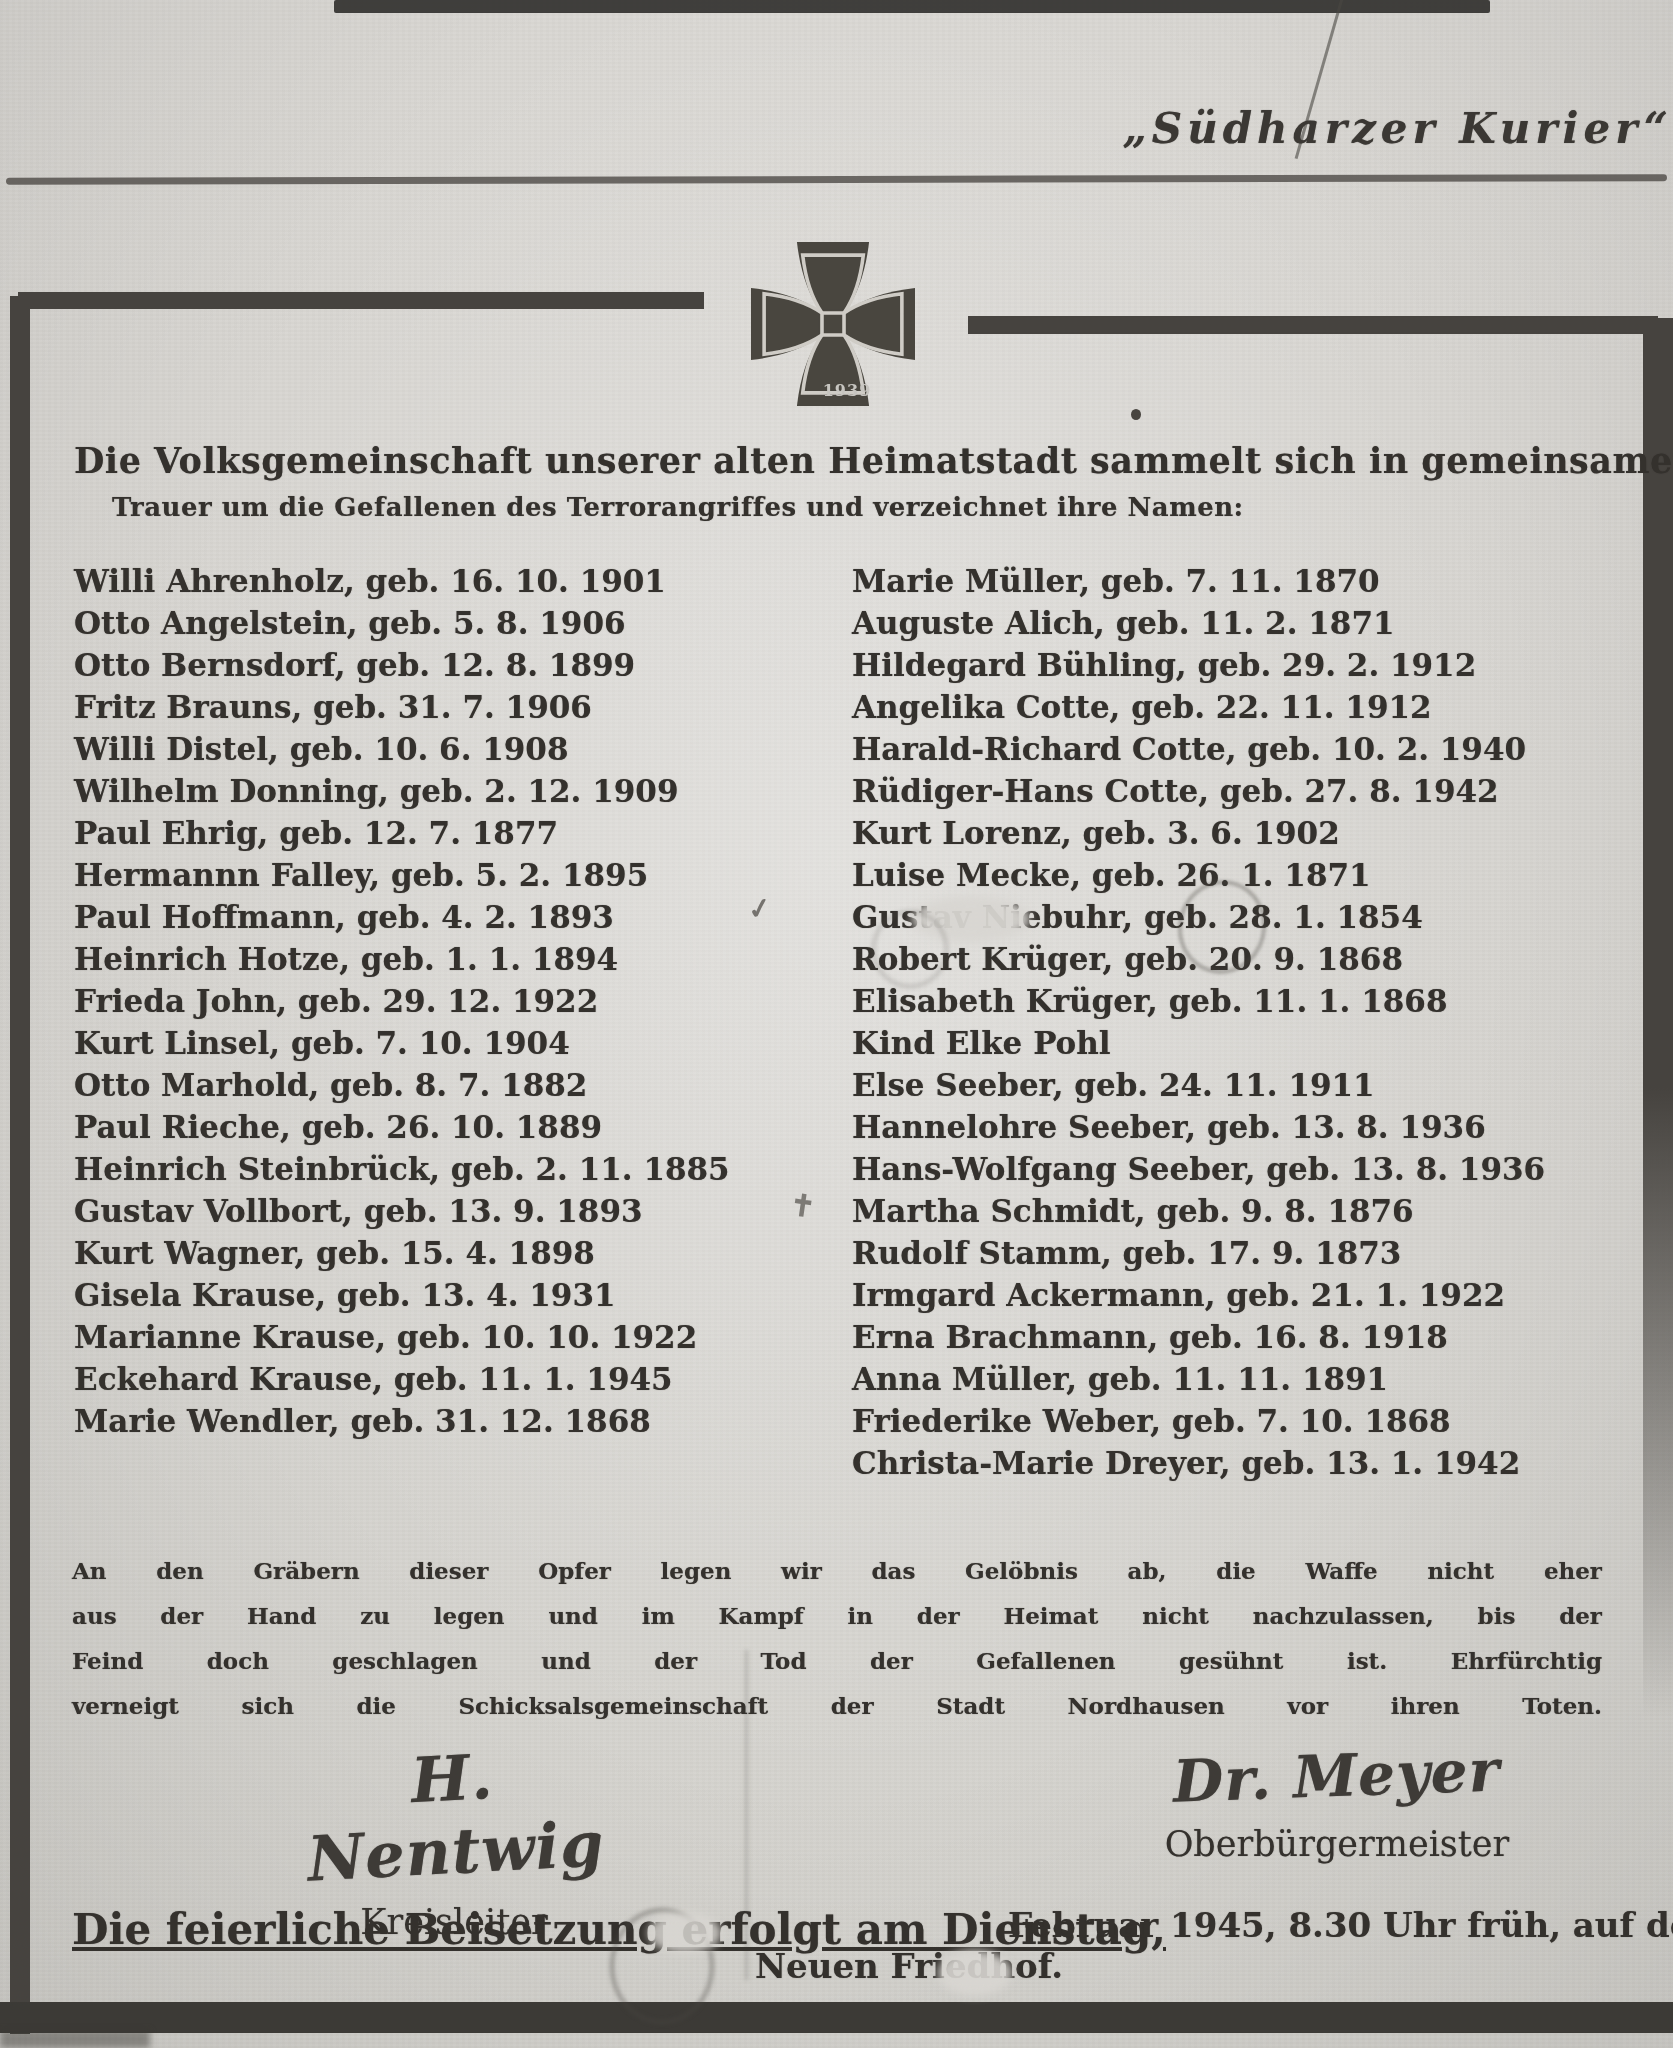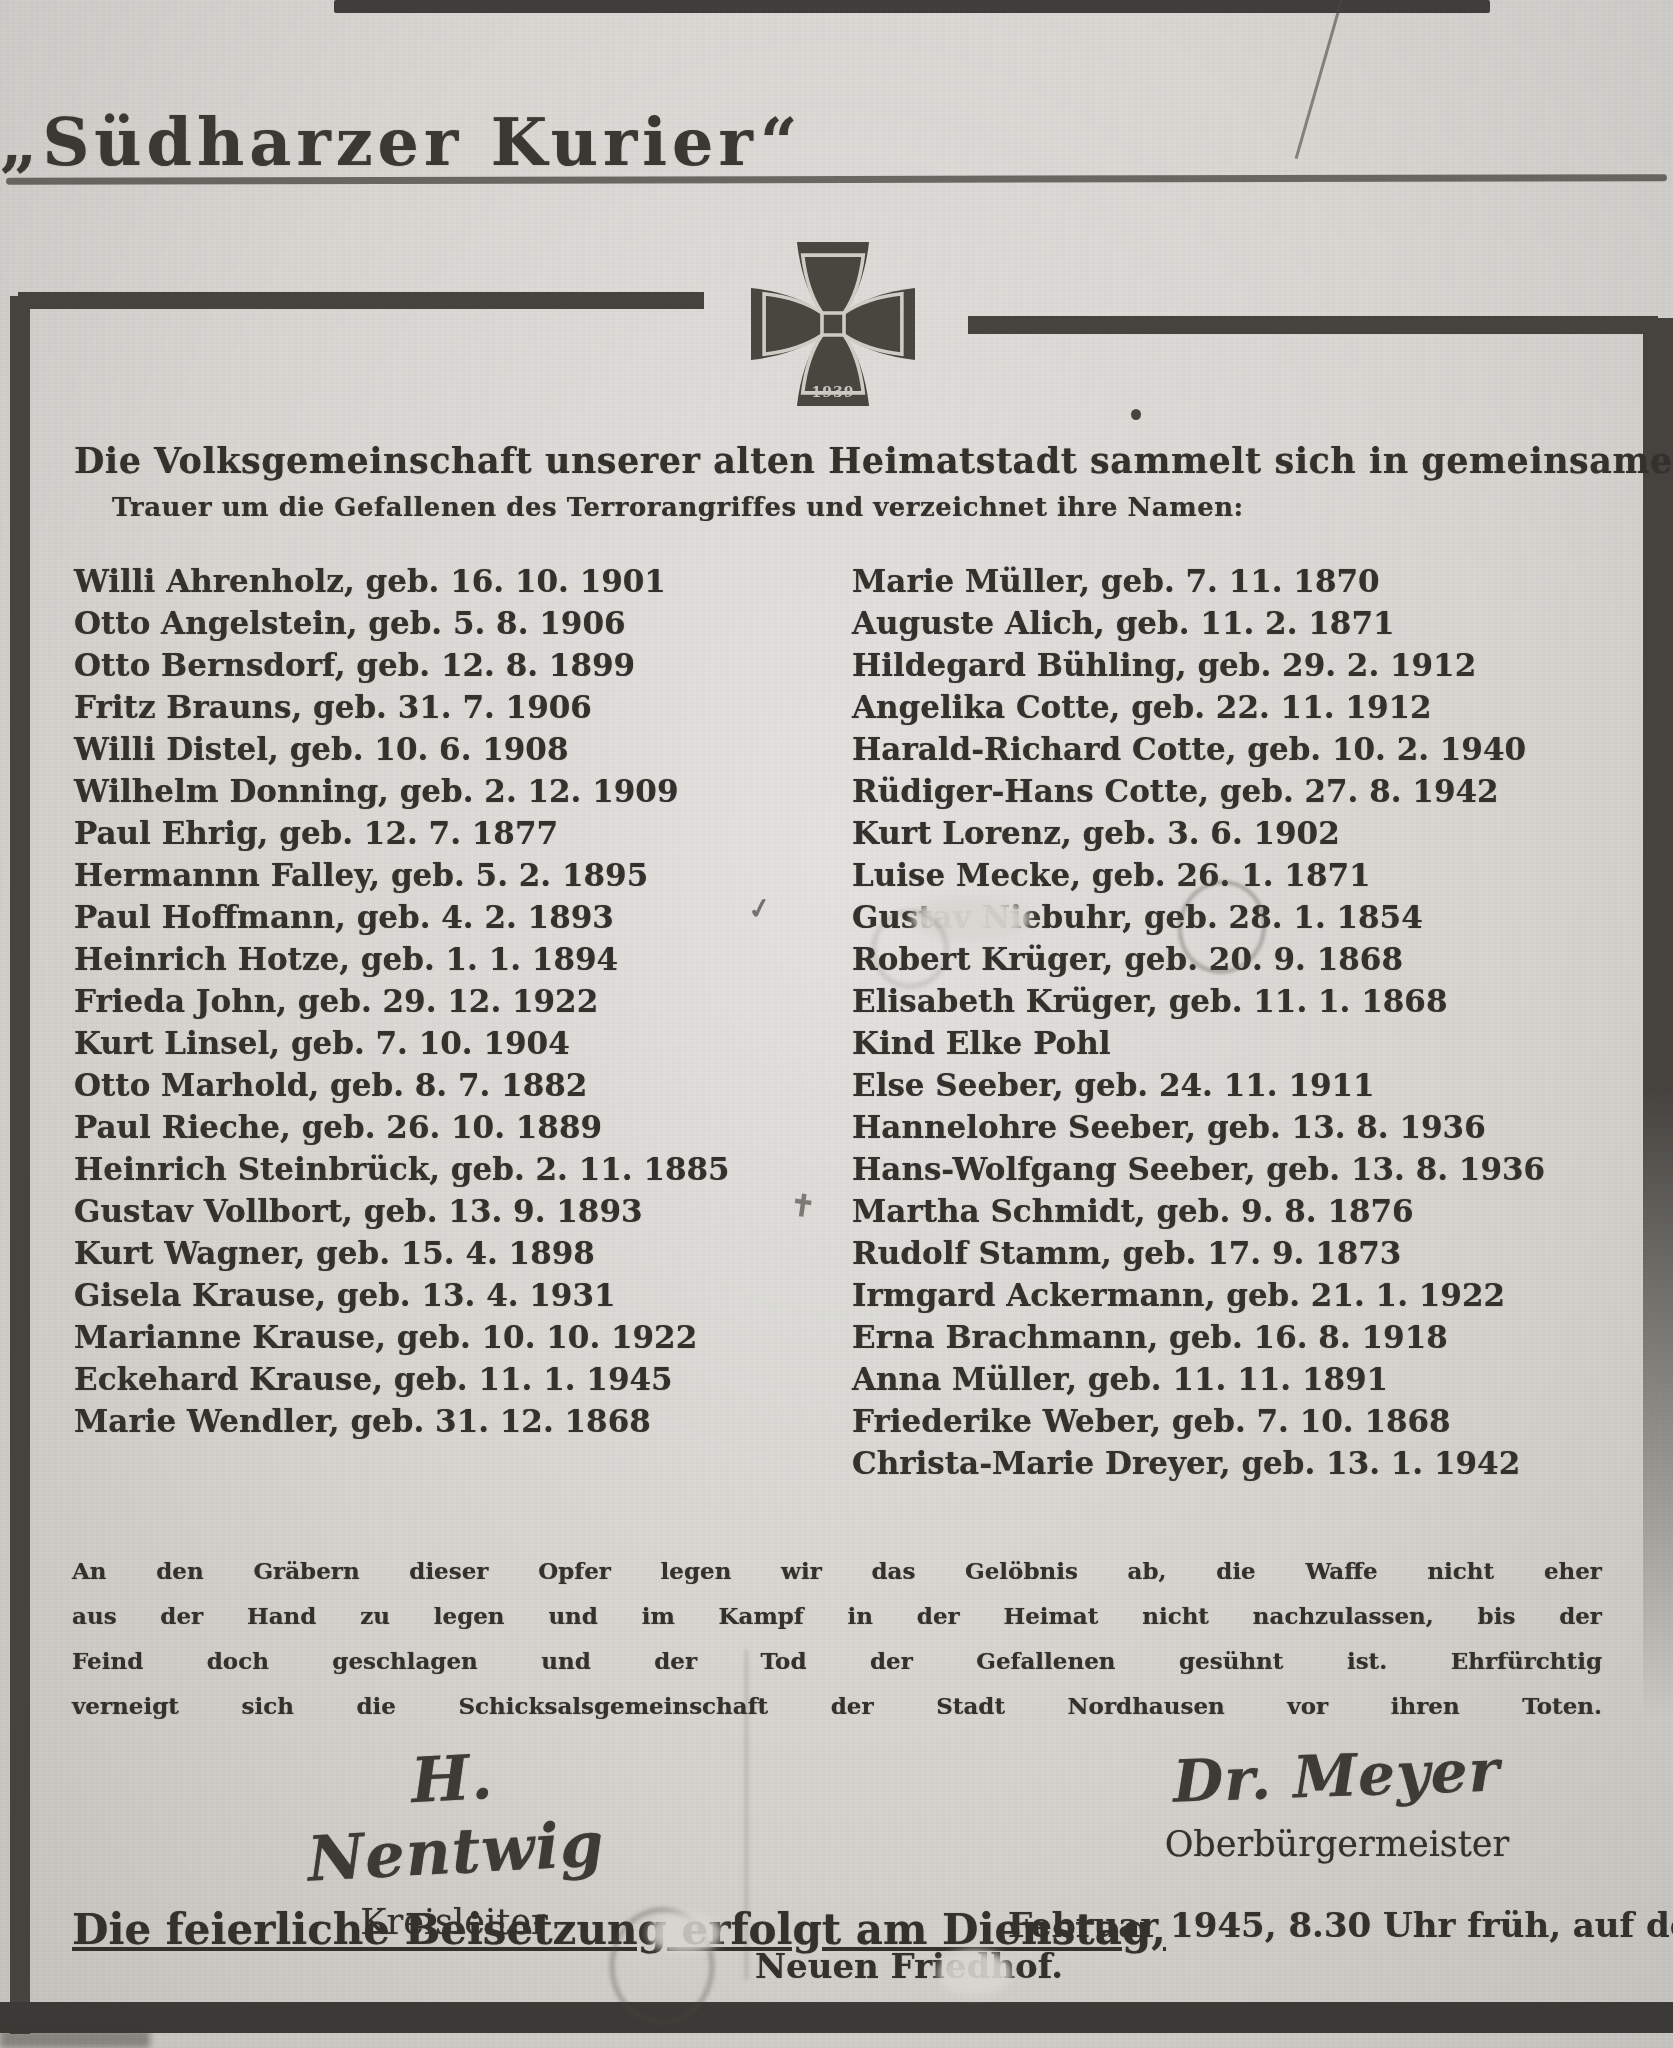--- a/index.html
+++ b/index.html
@@ -18,23 +18,24 @@
       linear-gradient(180deg,#dad8d3 0%,#d8d6d1 40%,#d5d3ce 100%);
     color:#34312d;
     overflow:hidden;
   }
   .ink{ color:#34312d; text-shadow:0 0 1px rgba(52,49,45,0.55); font-weight:700; }
   .abs{ position:absolute; }
 
   
   .masthead-title{
     top:104px; left:0; width:100%;
-    text-align:left; font-size:65px; letter-spacing:5px;
+    text-align:right; font-size:42px; letter-spacing:5px;
     color:#3b3834; text-shadow:0 0 1px rgba(59,56,52,0.6);
     font-weight:700;
+    font-style:italic;
   }
   .rule-thin{
     top:176px; left:6px; width:1661px; height:7px;
     background:#504d49; opacity:.82; border-radius:4px;
     transform:rotate(-0.12deg);
   }
 
   
   .frame-top-left   { top:292px; left:18px;  width:686px;  height:17px; background:#46433f; }
   .frame-top-right  { top:316px; left:968px; width:690px;  height:18px; background:#46433f; }
@@ -86,22 +87,22 @@
   .smudge-niebuhr{ top:896px; left:912px; width:118px; height:46px; background:rgba(216,214,209,0.94); border-radius:50%; filter:blur(5px);}
   .ring-niebuhr{ top:910px; left:872px; width:70px; height:72px; border:3px solid rgba(90,87,82,0.28); border-radius:50%; filter:blur(2px);}
   .dagger-mark{ top:1188px; left:790px; font-size:30px; color:#55524d; transform:rotate(8deg); opacity:.7; font-weight:700;}
   .crease-middle{ top:1650px; left:745px; width:3px; height:330px; background:rgba(60,57,53,0.22); filter:blur(2px);}
   .ring-erfolgt{ top:1908px; left:610px; width:96px; height:108px; border:4px solid rgba(74,71,66,0.42); border-radius:50%; filter:blur(2px);}
   .smudge-erfolgt{ top:1912px; left:648px; width:74px; height:42px; background:rgba(216,214,209,0.85); border-radius:50%; filter:blur(4px);}
   .smudge-friedhof{ top:1950px; left:938px; width:74px; height:46px; background:rgba(216,214,209,0.9); border-radius:50%; filter:blur(4px);}
   .blob-bottom-left{ top:2030px; left:0px; width:150px; height:18px; background:rgba(55,53,49,0.45); filter:blur(3px);}
 
   .year-label{
-    position:absolute; bottom:10px; left:0; width:100%;
-    text-align:center; font-size:14px; letter-spacing:1px;
+    position:absolute; bottom:10px; left:14px; width:100%;
+    text-align:center; font-size:16px; letter-spacing:1px;
     color:#c7c5c0; font-weight:700;
   }
 </style>
 </head>
 <body>
 
 <div class="page">
 
   <div class="abs photo-edge-top"></div>
   <div class="abs scratch-mark"></div>

